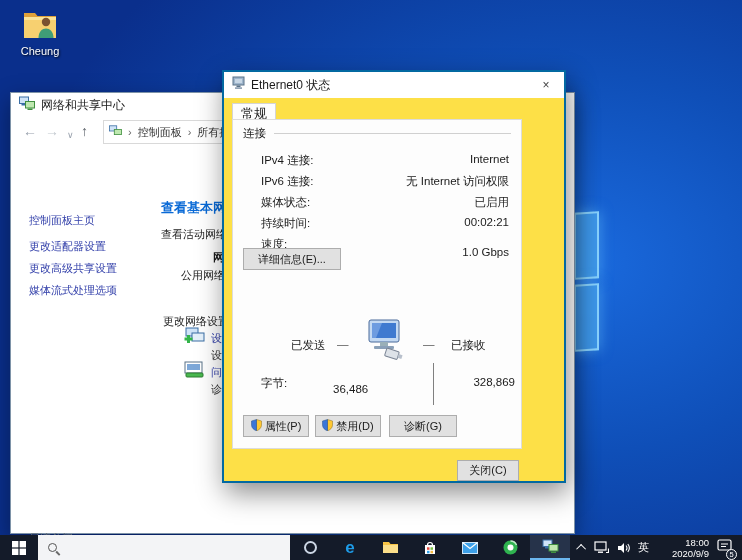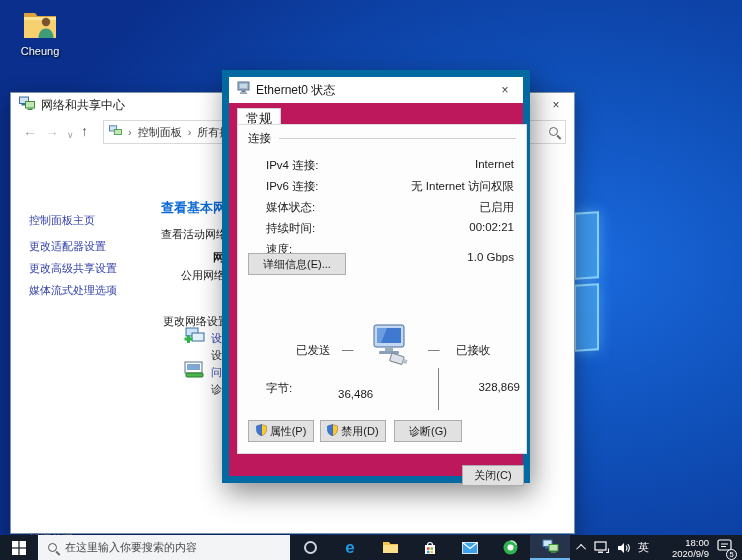--- a/index.html
+++ b/index.html
@@ -44,22 +44,22 @@
   .mag::after { content:""; position:absolute; width:1.5px; height:5px; background:#6a6a6a;
                 left:8px; top:7px; transform:rotate(-45deg); }
   .nsc-search .mag { position:absolute; right:7px; top:6px; }
   .nsc-body { position:absolute; left:0; top:54px; right:0; bottom:0; background:#fff; font-size:11px; }
   .side-link { position:absolute; left:18px; color:#3340aa; white-space:nowrap; cursor:pointer; }
   .side-head { position:absolute; left:18px; color:#5f6a72; white-space:nowrap; }
   .main-txt { position:absolute; white-space:nowrap; color:#1b1b1b; }
   .task-link { position:absolute; color:#3340aa; white-space:nowrap; }
 
   
-  .dlg { left:222px; top:70px; width:308px; height:413px; z-index:3;
-         background:#be185d; border:7px solid #0369a1; box-shadow:3px 10px 26px rgba(0,0,0,.45); position:absolute; }
+  .dlg { left:222px; top:70px; width:344px; height:413px; z-index:3;
+         background:#fde047; border:2px solid #0369a1; box-shadow:3px 10px 26px rgba(0,0,0,.45); position:absolute; }
   .dlg .titlebar { background:#fff; height:26px; }
   .dlg-tab { position:absolute; left:8px; top:31px; width:44px; height:21px;
              background:#fdfdfd; border:1px solid #d4d4d4; border-bottom:none;
              display:flex; align-items:center; justify-content:center; font-size:13px; color:#222;text-align:right; }
   .dlg-page { position:absolute; left:8px; top:47px; width:290px; height:330px;
               background:#fdfdfd; border:1px solid #dcdcdc; font-size:11.5px; color:#1b1b1b; }
   .grp { position:absolute; left:10px; right:10px; display:flex; align-items:center; }
   .grp .gline { flex:1; height:1px; background:#d0d0d0; margin-left:8px; }
   .kv-l { position:absolute; left:28px; white-space:nowrap; }
   .kv-v { position:absolute; right:12px; white-space:nowrap; text-align:right; }
@@ -290,21 +290,20 @@
     <div class="tb-cell tb-start">
       <svg width="14" height="14" viewBox="0 0 14 14">
         <rect x="0" y="0" width="6.4" height="6.4" fill="#fff"></rect>
         <rect x="7.6" y="0" width="6.4" height="6.4" fill="#fff"></rect>
         <rect x="0" y="7.6" width="6.4" height="6.4" fill="#fff"></rect>
         <rect x="7.6" y="7.6" width="6.4" height="6.4" fill="#fff"></rect>
       </svg>
     </div>
     <div class="tb-search">
       <span class="mag" style="border-color:#555;"></span>
-      <span>在这里输入你要搜索的内容</span>
     </div>
     <div class="tb-cell">
       <span class="cortana-ring"></span>
     </div>
     <div class="tb-cell">
       <span class="edge-e">e</span>
     </div>
     <div class="tb-cell">
       <svg width="17" height="13" viewBox="0 0 17 13">
         <path d="M1 1 h6 l1.5 2 H16 v9 H1 Z" fill="#f8c445"></path>

